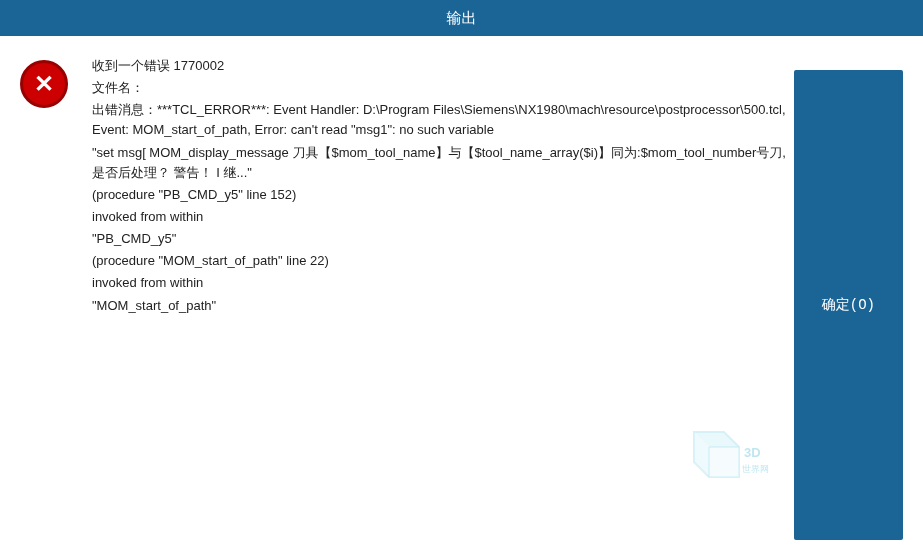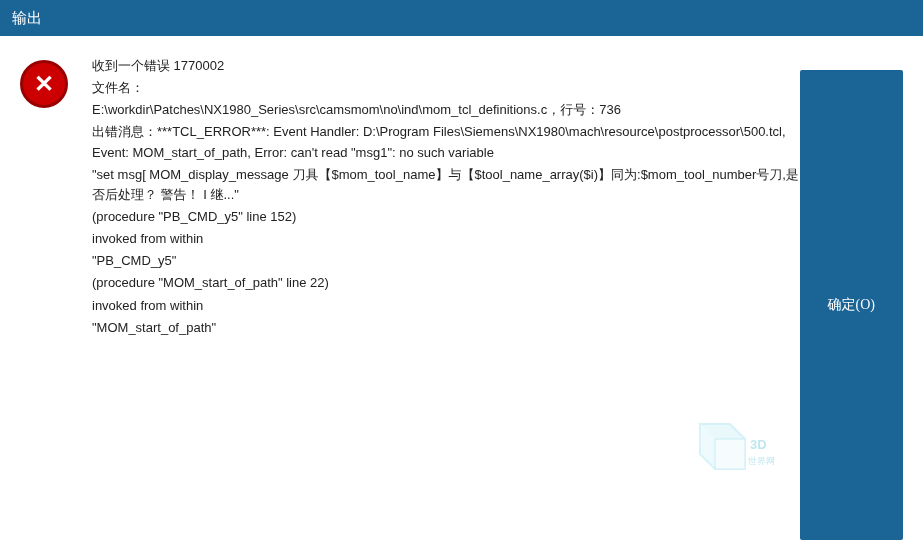--- a/index.html
+++ b/index.html
@@ -17,20 +17,21 @@
     .title-bar {
       background: #1a6496;
       color: white;
       padding: 8px 12px;
       font-size: 15px;
       font-weight: 500;
       height: 36px;
       display: flex;
       align-items: center;
       flex-shrink: 0;
+      justify-content: center;
     }
 
     .dialog-body {
       background: white;
       flex: 1;
       display: flex;
       flex-direction: row;
       padding: 20px 20px 16px 20px;
       overflow: hidden;
     }
@@ -77,38 +78,38 @@
       overflow: hidden;
     }
 
     .message-area p {
       margin-bottom: 2px;
     }
 
     .watermark {
       position: absolute;
       right: 20px;
-      bottom: 52px;
+      bottom: 44px;
       opacity: 0.35;
     }
 
     .button-area {
       display: flex;
       justify-content: center;
       padding-top: 14px;
       flex-shrink: 0;
     }
 
     .ok-button {
       background: #1a6496;
       color: white;
       border: none;
       padding: 6px 28px;
       font-size: 14px;
-      font-family: Liberation Serif, serif;
+      font-family: Liberation Mono, monospace;
       cursor: pointer;
       border-radius: 2px;
       min-width: 90px;
     }
 
     .relative-wrapper {
       flex: 1;
       display: flex;
       flex-direction: column;
       overflow: hidden;
@@ -126,21 +127,20 @@
   <div class="content-area">
 
     <div class="icon-area">
       <div class="error-icon"></div>
     </div>
 
     <div class="relative-wrapper">
       <div class="message-area">
         <p>收到一个错误 1770002</p>
         <p>文件名：</p>
-        <p>E:\workdir\Patches\NX1980_Series\src\camsmom\no\ind\mom_tcl_definitions.c，行号：736</p>
         <p>出错消息：***TCL_ERROR***: Event Handler: D:\Program Files\Siemens\NX1980\mach\resource\postprocessor\500.tcl, Event: MOM_start_of_path, Error: can't read "msg1": no such variable</p>
         <p>"set msg[ MOM_display_message  刀具【$mom_tool_name】与【$tool_name_array($i)】同为:$mom_tool_number号刀,是否后处理？ 警告！ I 继..."</p>
         <p>    (procedure "PB_CMD_y5" line 152)</p>
         <p>    invoked from within</p>
         <p>"PB_CMD_y5"</p>
         <p>    (procedure "MOM_start_of_path" line 22)</p>
         <p>    invoked from within</p>
         <p>"MOM_start_of_path"</p>
       </div>
 

